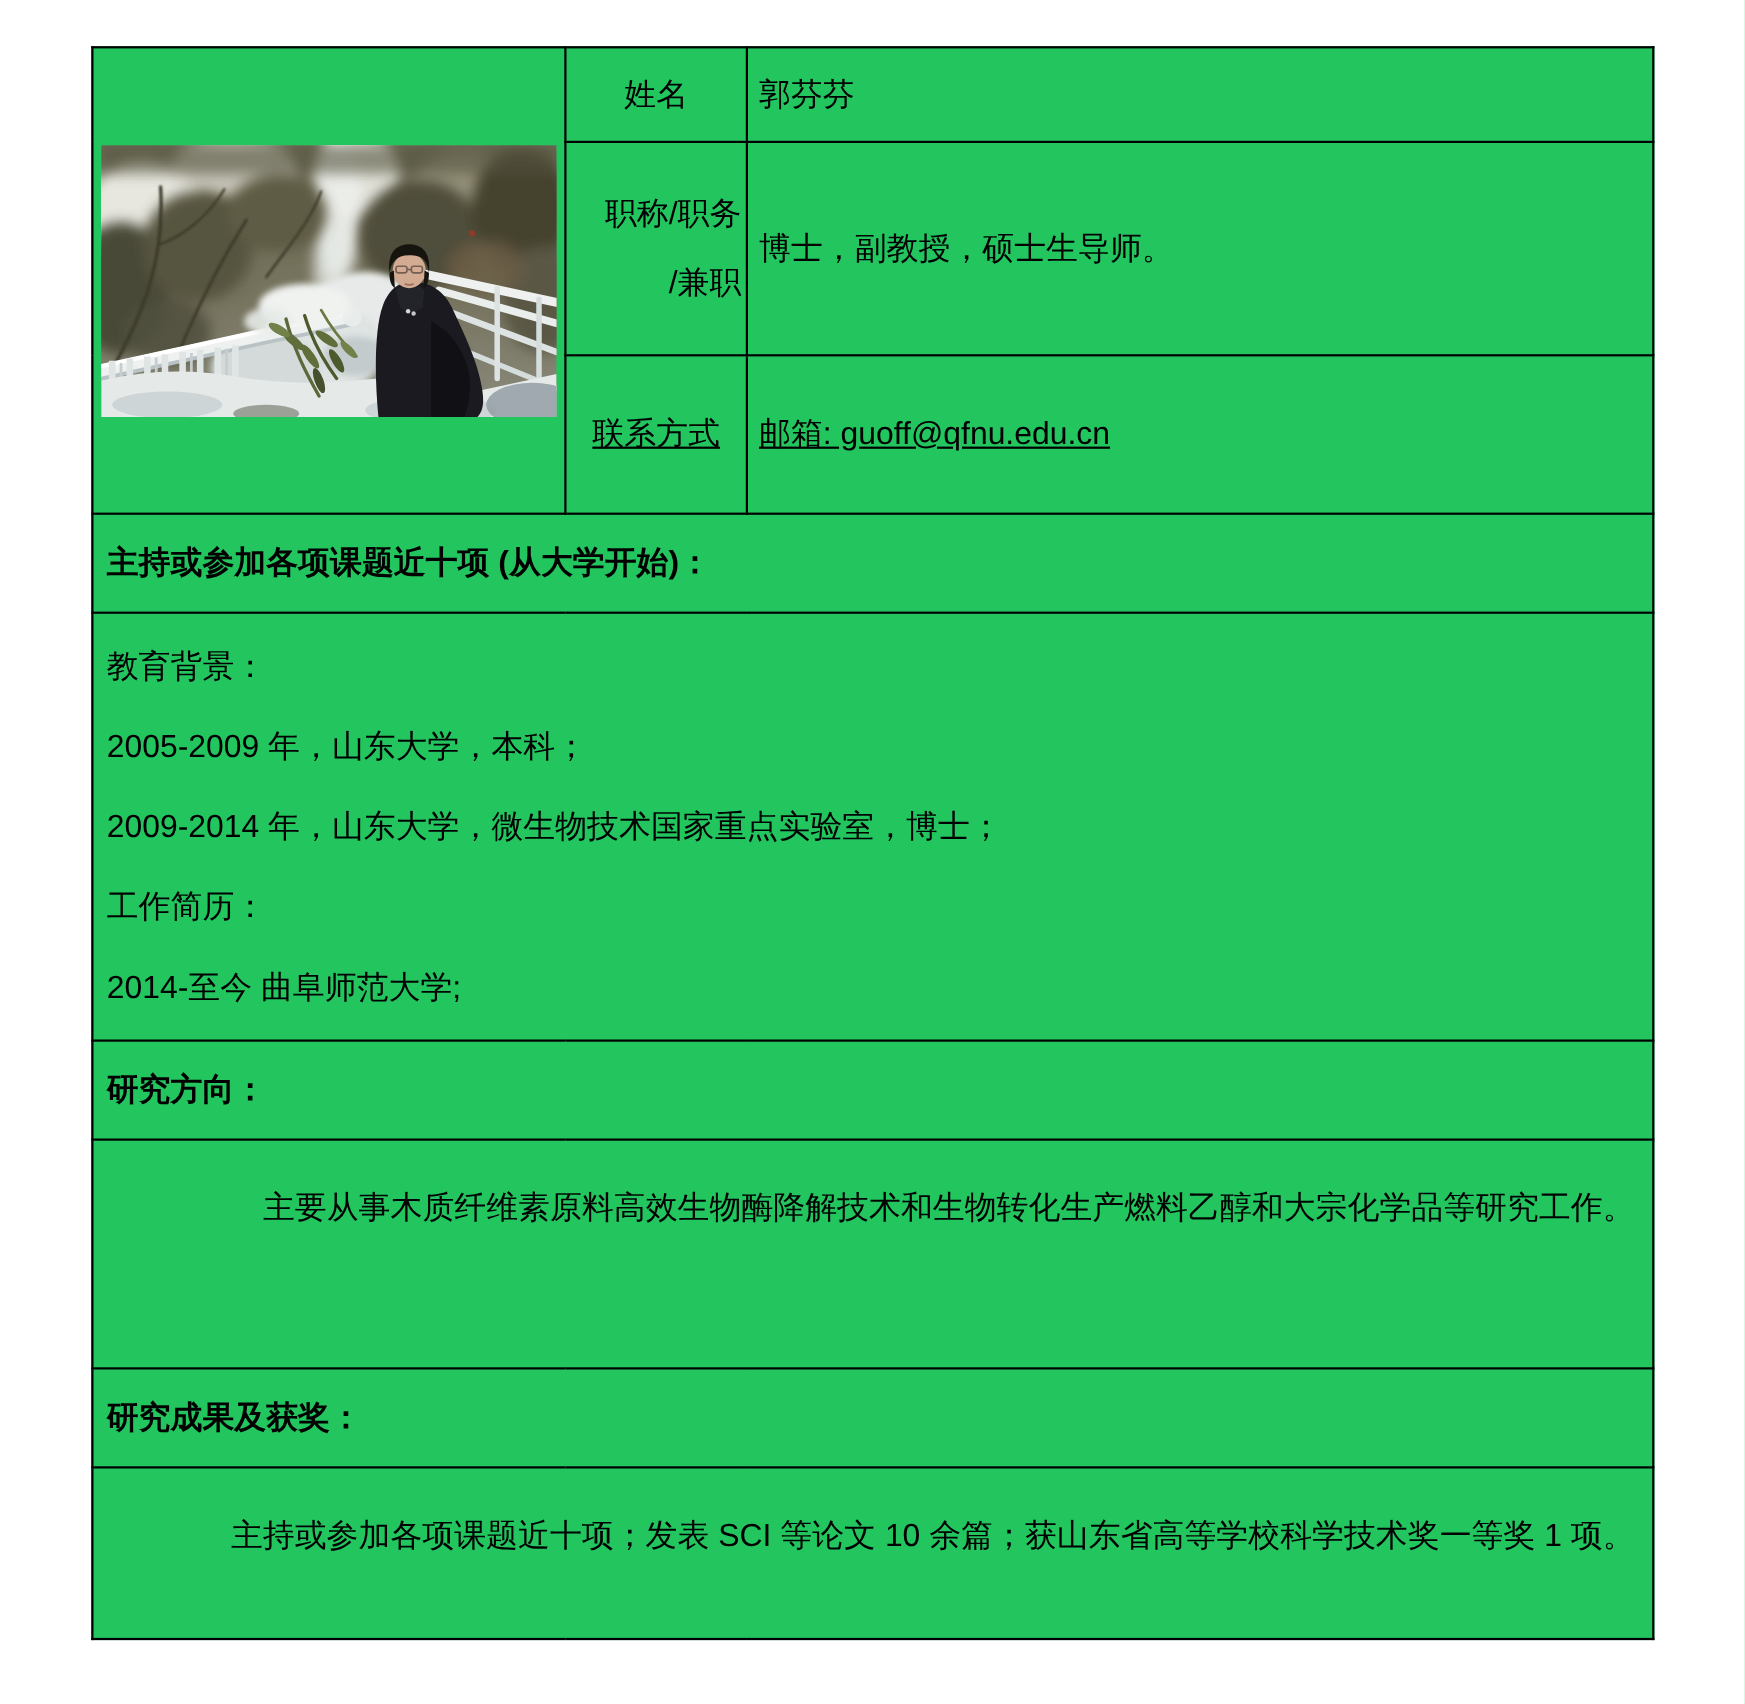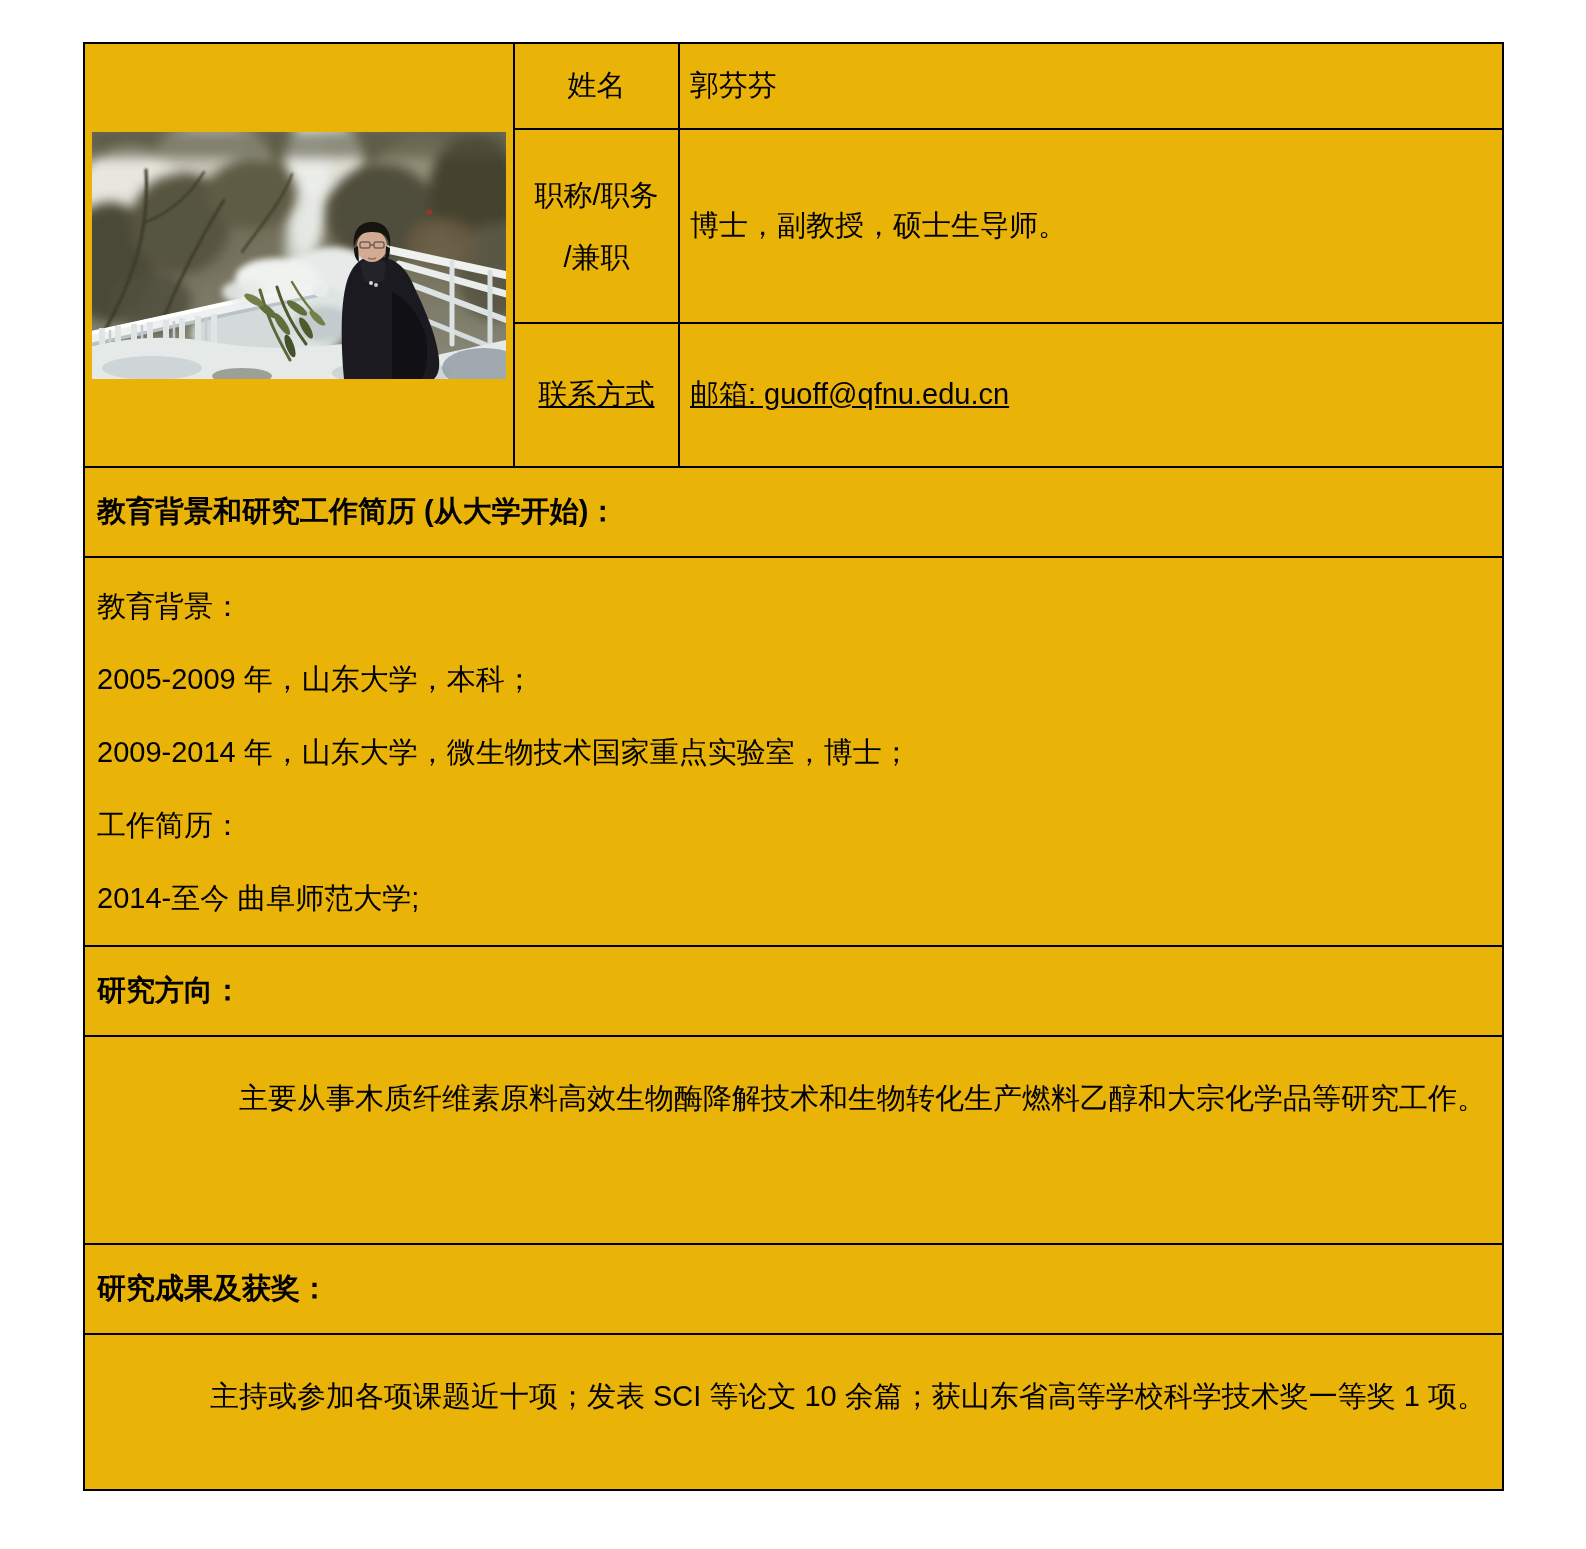--- a/index.html
+++ b/index.html
@@ -13,21 +13,21 @@
     position: relative;
     font-family: "Liberation Sans", sans-serif;
     color: #000000;
     -webkit-font-smoothing: antialiased;
   }
   table.profile-table {
     border-collapse: collapse;
     table-layout: fixed;
     width: 1419px;
     margin: 42px 0 0 83px;
-    background: #eab308;
+    background: #22c55e;
     padding-left: 44px;
   }
   table.profile-table td {
     border: 2px solid #000000;
     box-sizing: border-box;
     font-size: 29px;
     color: #000000;
   }
   td.photo-cell {
     text-align: center;
@@ -40,21 +40,21 @@
     padding: 0 4px;
   }
   td.value-cell {
     text-align: left;
     vertical-align: middle;
     padding: 0 10px 0 10px;
   }
   tr.row-name  { height: 86px; }
   tr.row-title { height: 194px; }
   tr.row-contact { height: 144px; text-decoration: underline; }
-  .lbl-line { display: block; line-height: 62px; }
+  .lbl-line { display: block; line-height: 62px; text-align: right; }
   td.heading-cell {
     height: 90px;
     font-weight: bold;
     color: #ff0000;
     vertical-align: middle;
     padding: 0 12px;
   }
   td.content-cell {
     vertical-align: top;
     padding: 12px 16px 10px 12px;
@@ -232,21 +232,21 @@
     <tr class="row-contact">
       <td class="label-cell">
         <span>联系方式</span>
       </td>
       <td class="value-cell">
         <span>邮箱: guoff@qfnu.edu.cn</span>
       </td>
     </tr>
 
     <tr>
-      <td class="heading-cell" colspan="3">教育背景和研究工作简历 (从大学开始)：</td>
+      <td class="heading-cell" colspan="3">主持或参加各项课题近十项 (从大学开始)：</td>
     </tr>
     <tr>
       <td class="content-cell edu-cell" colspan="3">
         <div class="content-line">教育背景：</div>
         <div class="content-line">2005-2009 年，山东大学，本科；</div>
         <div class="content-line">2009-2014 年，山东大学，微生物技术国家重点实验室，博士；</div>
         <div class="content-line">工作简历：</div>
         <div class="content-line">2014-至今 曲阜师范大学;</div>
       </td>
     </tr>

